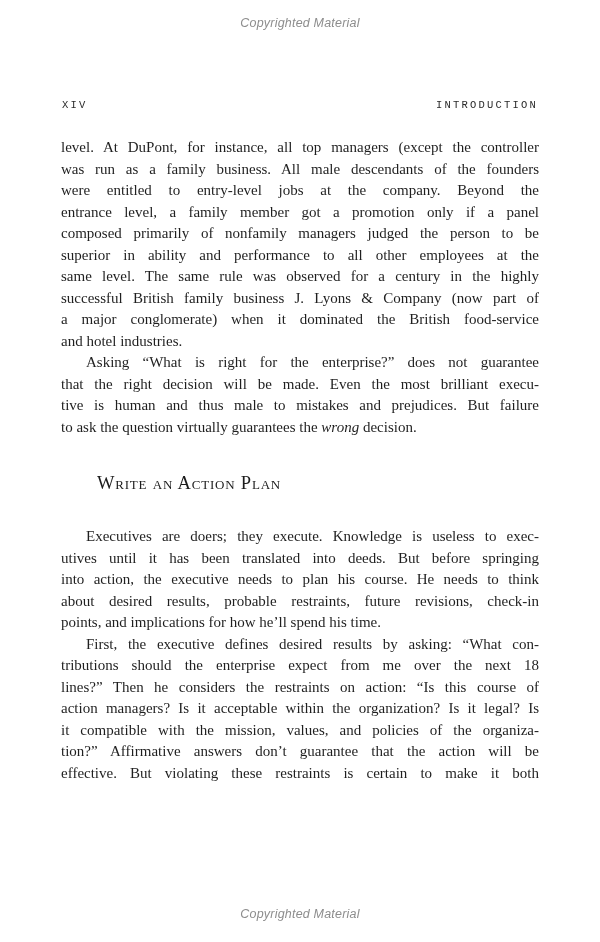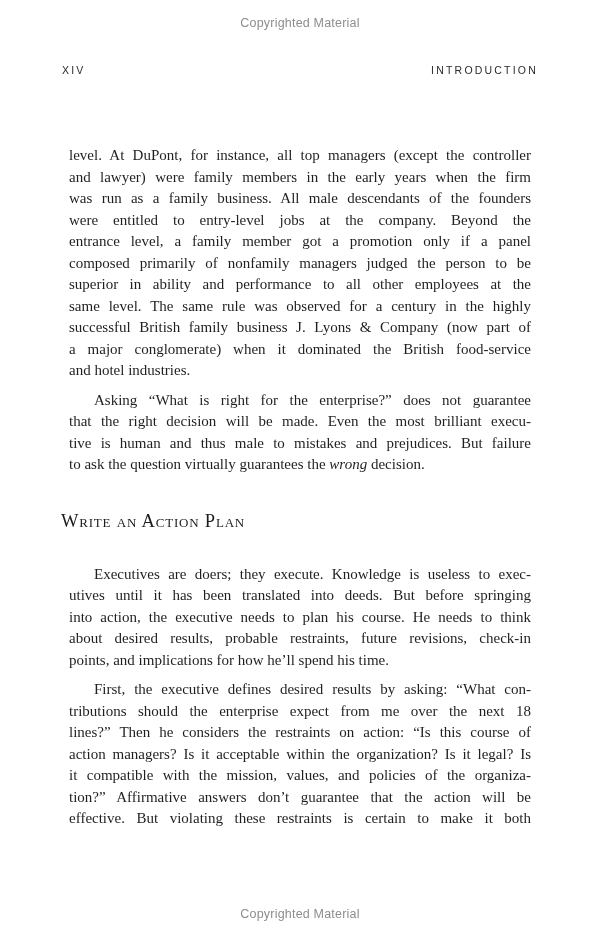--- a/index.html
+++ b/index.html
@@ -14,44 +14,45 @@
   }
   .notice {
     position: absolute;
     left: 0;
     width: 100%;
     text-align: center;
     font-family: "Liberation Sans", sans-serif;
     font-size: 12.5px;
     color: #8d8d8d;
     letter-spacing: 0.2px;
+    font-style: italic;
   }
   .notice.top { top: 16px; }
   .notice.bottom { top: 907px; }
   .running-head {
     position: absolute;
-    top: 64px;
+    top: 99px;
     left: 62px;
     right: 62px;
     display: flex;
     justify-content: space-between;
     font-size: 10.5px;
     color: #2a2a2a;
     letter-spacing: 2.2px;
-    font-family: Liberation Sans, sans-serif;
+    font-family: Liberation Mono, monospace;
     align-items: flex-end;
   }
   .body-text {
     position: absolute;
     top: 137px;
     left: 61px;
     width: 478px;
     color: #1f1f1f;
   }
-  .para { margin: 8px; }
+  .para { margin: 0; }
   .line {
     font-size: 15px;
     line-height: 21.5px;
     height: 21.5px;
     text-align: justify;
     text-align-last: justify;
     text-justify: inter-word;
     overflow: hidden;
   }
   .line.last { text-align-last: left; }
@@ -59,39 +60,39 @@
   .line em { font-style: italic; }
   .section-heading {
     margin-top: 35px;
     margin-bottom: 33px;
     font-size: 18.5px;
     font-weight: normal;
     font-variant: small-caps;
     letter-spacing: 0.8px;
     line-height: 20px;
     color: #1c1c1c;
+    margin-left: 36px;
   }
 </style>
 </head>
 <body>
 
 <div class="page">
 
   <div class="notice top">Copyrighted Material</div>
 
   <div class="running-head">
     <span>XIV</span>
     <span>INTRODUCTION</span>
   </div>
 
   <div class="body-text">
     <div id="paras-before">
         <div class="para">
           <div class="line">level. At DuPont, for instance, all top managers (except the controller</div>
-          <div class="line">and lawyer) were family members in the early years when the firm</div>
           <div class="line">was run as a family business. All male descendants of the founders</div>
           <div class="line">were entitled to entry-level jobs at the company. Beyond the</div>
           <div class="line">entrance level, a family member got a promotion only if a panel</div>
           <div class="line">composed primarily of nonfamily managers judged the person to be</div>
           <div class="line">superior in ability and performance to all other employees at the</div>
           <div class="line">same level. The same rule was observed for a century in the highly</div>
           <div class="line">successful British family business J. Lyons &amp; Company (now part of</div>
           <div class="line">a major conglomerate) when it dominated the British food-service</div>
           <div class="line last">and hotel industries.</div>
         </div>

